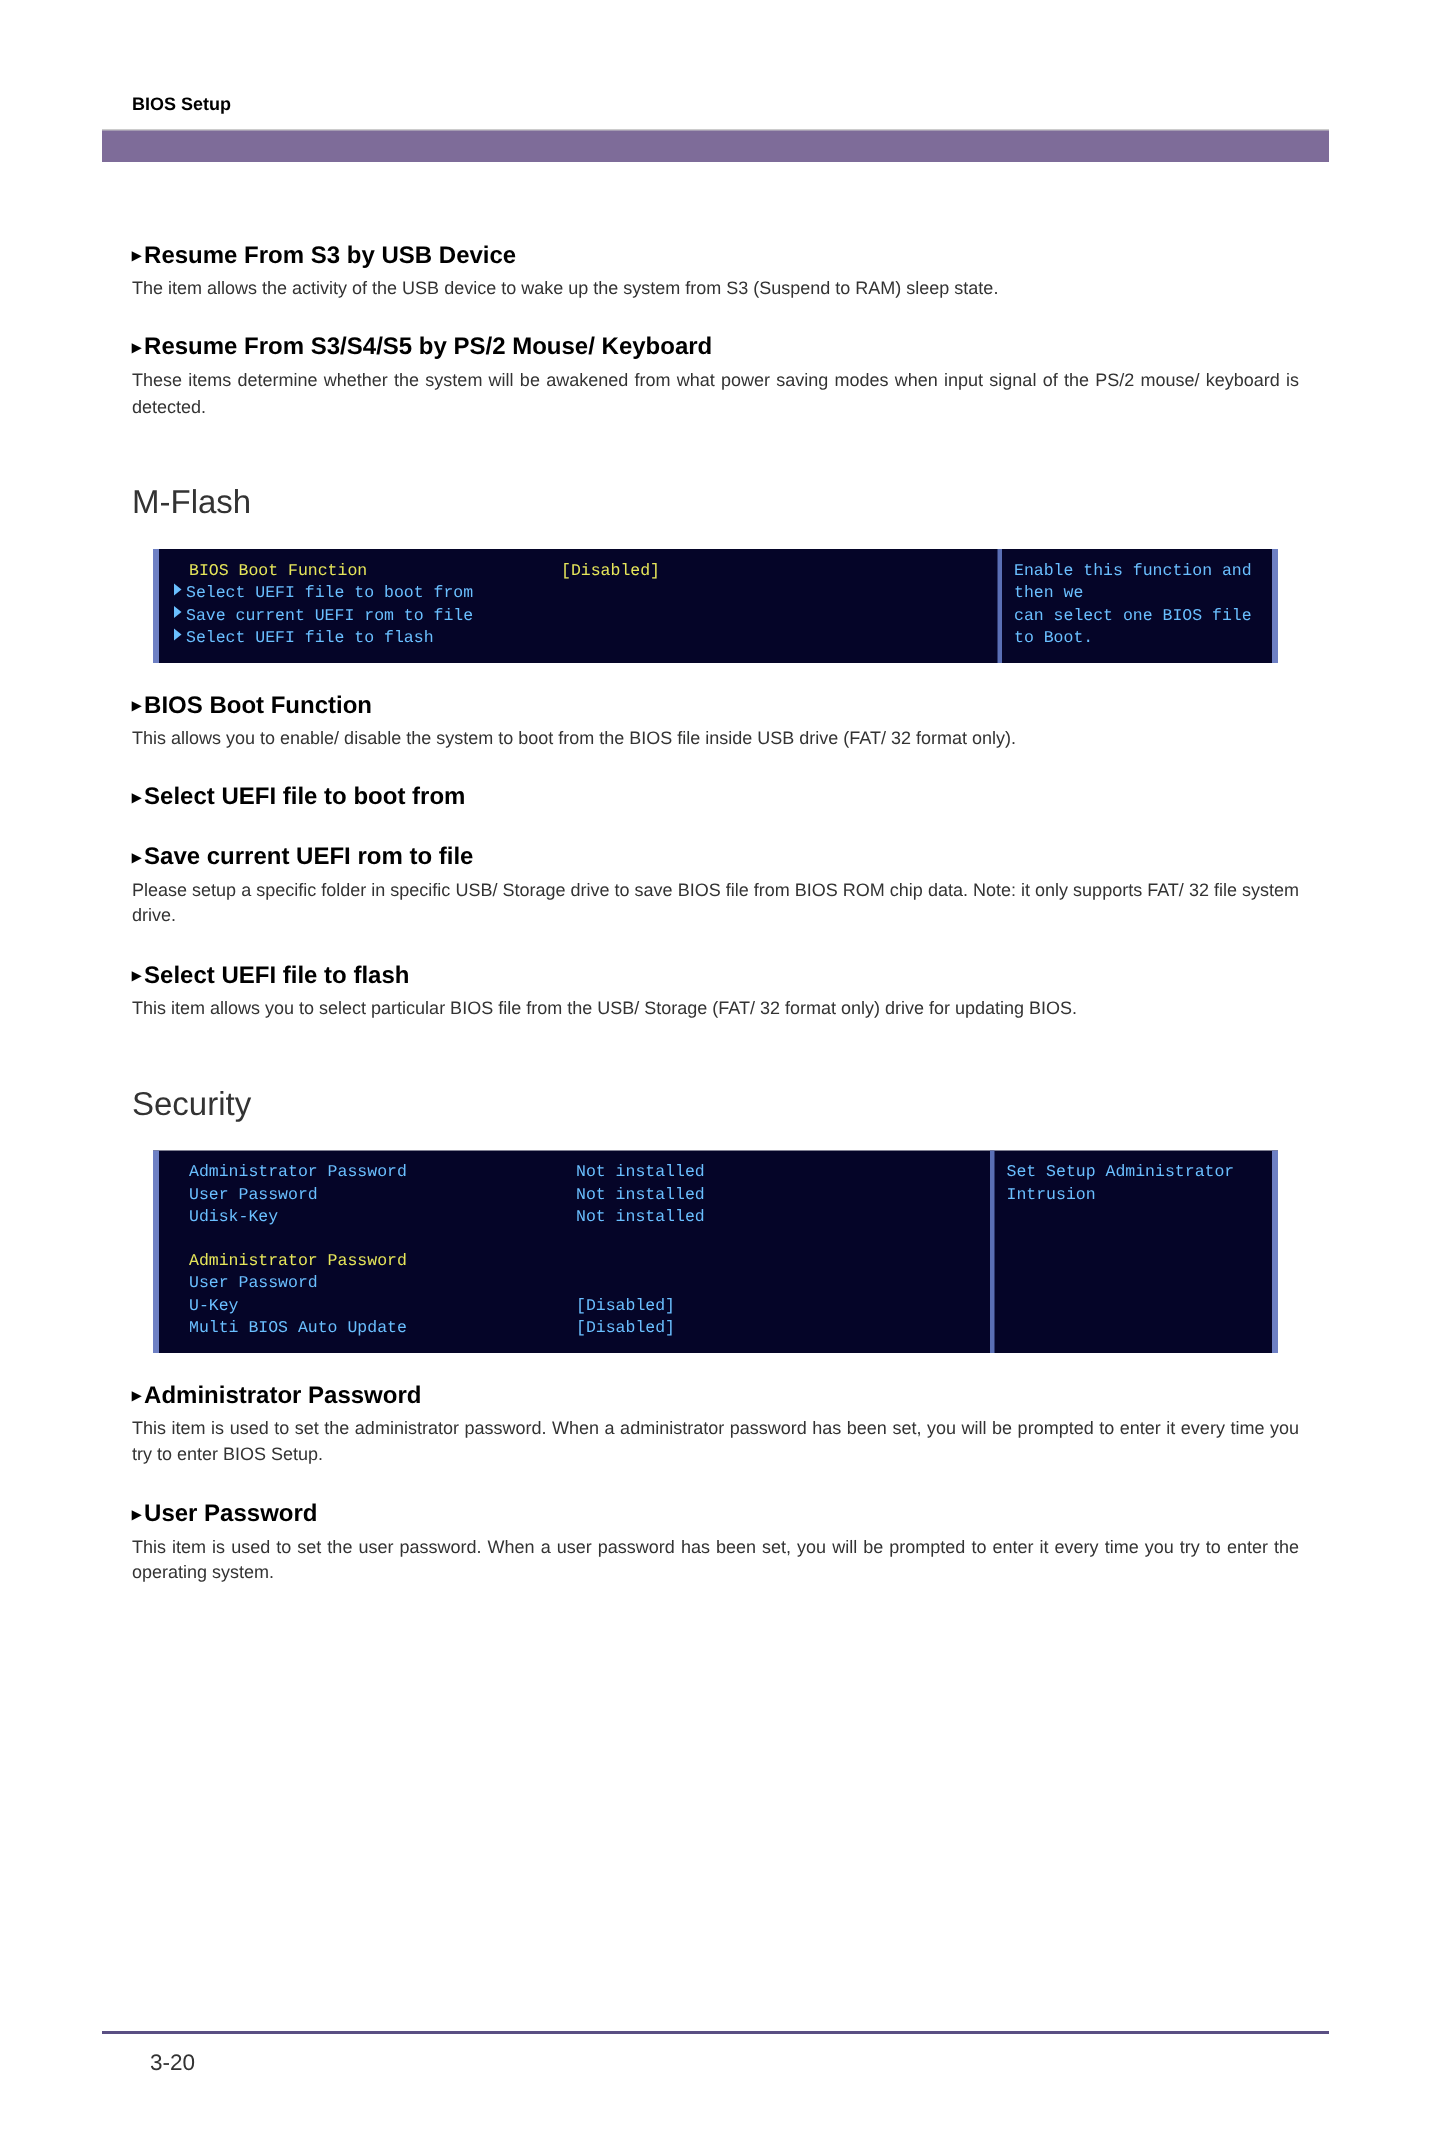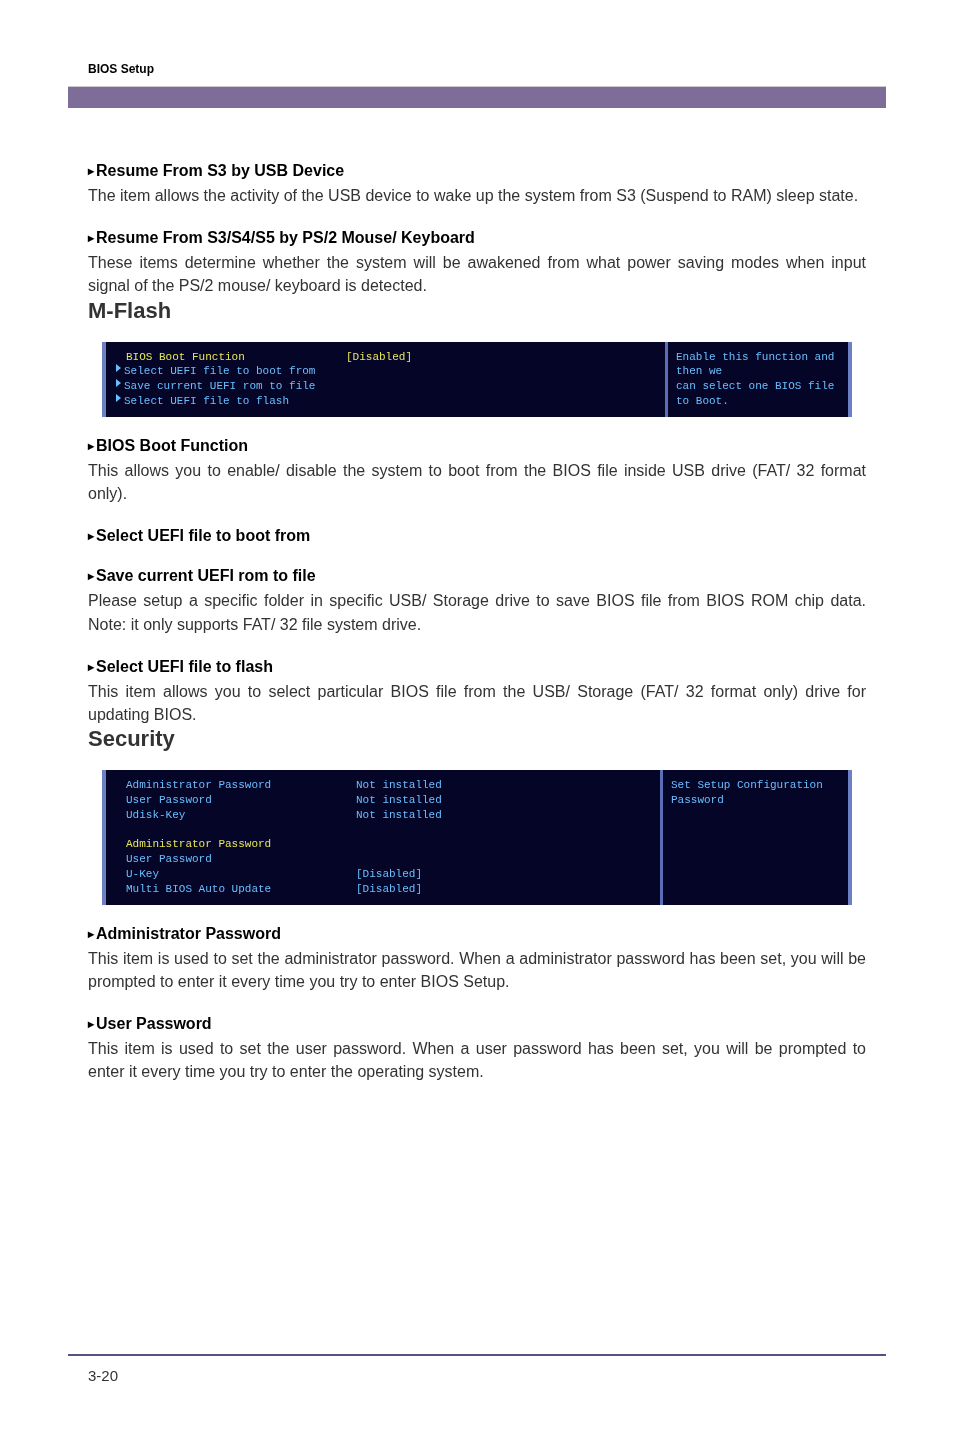--- a/index.html
+++ b/index.html
@@ -36,29 +36,30 @@
     margin-bottom: 4px;
   }
   .item-heading.first { margin-top: 36px; }
   .arrow {
     display: inline-block;
     margin-right: 2px;
     font-size: 12px;
     vertical-align: 1px;
   }
   .item-text {
-    font-size: 16px;
+    font-size: 12px;
     line-height: 1.45;
     color: #333;
     text-align: justify;
   }
   .section-heading {
     font-size: 22px;
-    font-weight: bold;
-    color: #333;
+    font-weight: normal;
+    color: #333;
+    margin-top: 42px;
     margin-bottom: 18px;
   }
   .bios-box {
     margin: 0 14px 20px 14px;
     display: flex;
     background: #050528;
     font-family: "Courier New", monospace;
     font-size: 11px;
     line-height: 1.35;
     border-left: 4px solid #6e80c4;
@@ -79,20 +80,21 @@
   .bios-right.narrow { width: 185px; }
   .bios-row {
     display: flex;
     white-space: nowrap;
   }
   .bios-label {
     width: 230px;
   }
   .bios-value {
     flex: 1;
+    margin-left: 28px;
   }
   .bios-yellow { color: #e6e65a; }
   .bios-blue { color: #6abfff; }
   .bios-help {
     color: #6abfff;
     line-height: 1.35;
   }
   .sub-arrow {
     display: inline-block;
     width: 0; height: 0;
@@ -105,21 +107,21 @@
     position: absolute;
     bottom: 76px;
     left: 68px;
     right: 68px;
     height: 2px;
     background: #5a4f83;
   }
   .page-num {
     position: absolute;
     bottom: 48px;
-    left: 88px;
+    left: 100px;
     font-size: 15px;
     color: #333;
   }
 </style>
 </head>
 <body>
 
 <div class="header-area">
   <div class="header-title">BIOS Setup</div>
 </div>
@@ -197,21 +199,21 @@
       <div class="bios-row bios-blue" style="padding-left:10px">
         <span class="bios-label">U-Key</span>
         <span class="bios-value">[Disabled]</span>
       </div>
       <div class="bios-row bios-blue" style="padding-left:10px">
         <span class="bios-label">Multi BIOS Auto Update</span>
         <span class="bios-value">[Disabled]</span>
       </div>
     </div>
     <div class="bios-right narrow">
-      <div class="bios-help">Set Setup Configuration Password</div>
+      <div class="bios-help">Set Setup Administrator Intrusion</div>
     </div>
   </div>
 
   <div class="item-heading" style="margin-top:12px"><span class="arrow">▸</span><span>Administrator Password</span></div>
   <div class="item-text">This item is used to set the administrator password. When a administrator password has been set, you will be prompted to enter it every time you try to enter BIOS Setup.</div>
 
   <div class="item-heading"><span class="arrow">▸</span><span>User Password</span></div>
   <div class="item-text">This item is used to set the user password. When a user password has been set, you will be prompted to enter it every time you try to enter the operating system.</div>
 
 </div>

